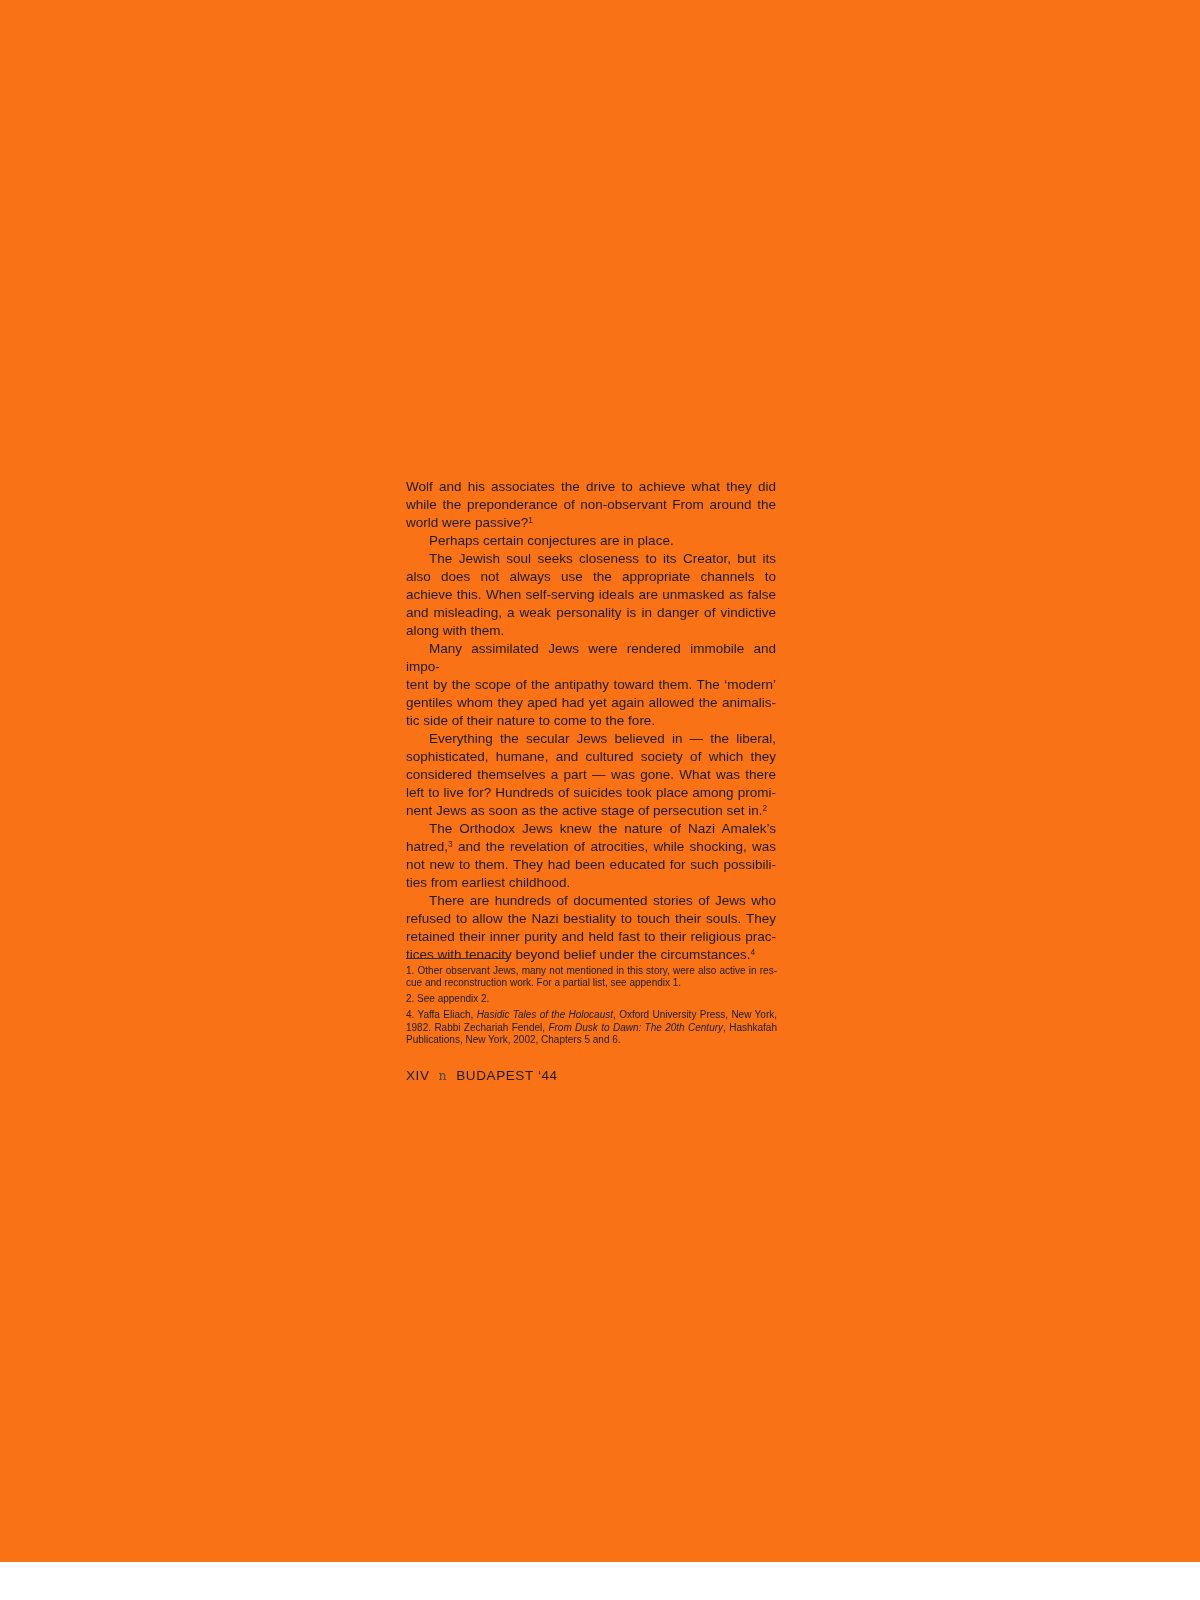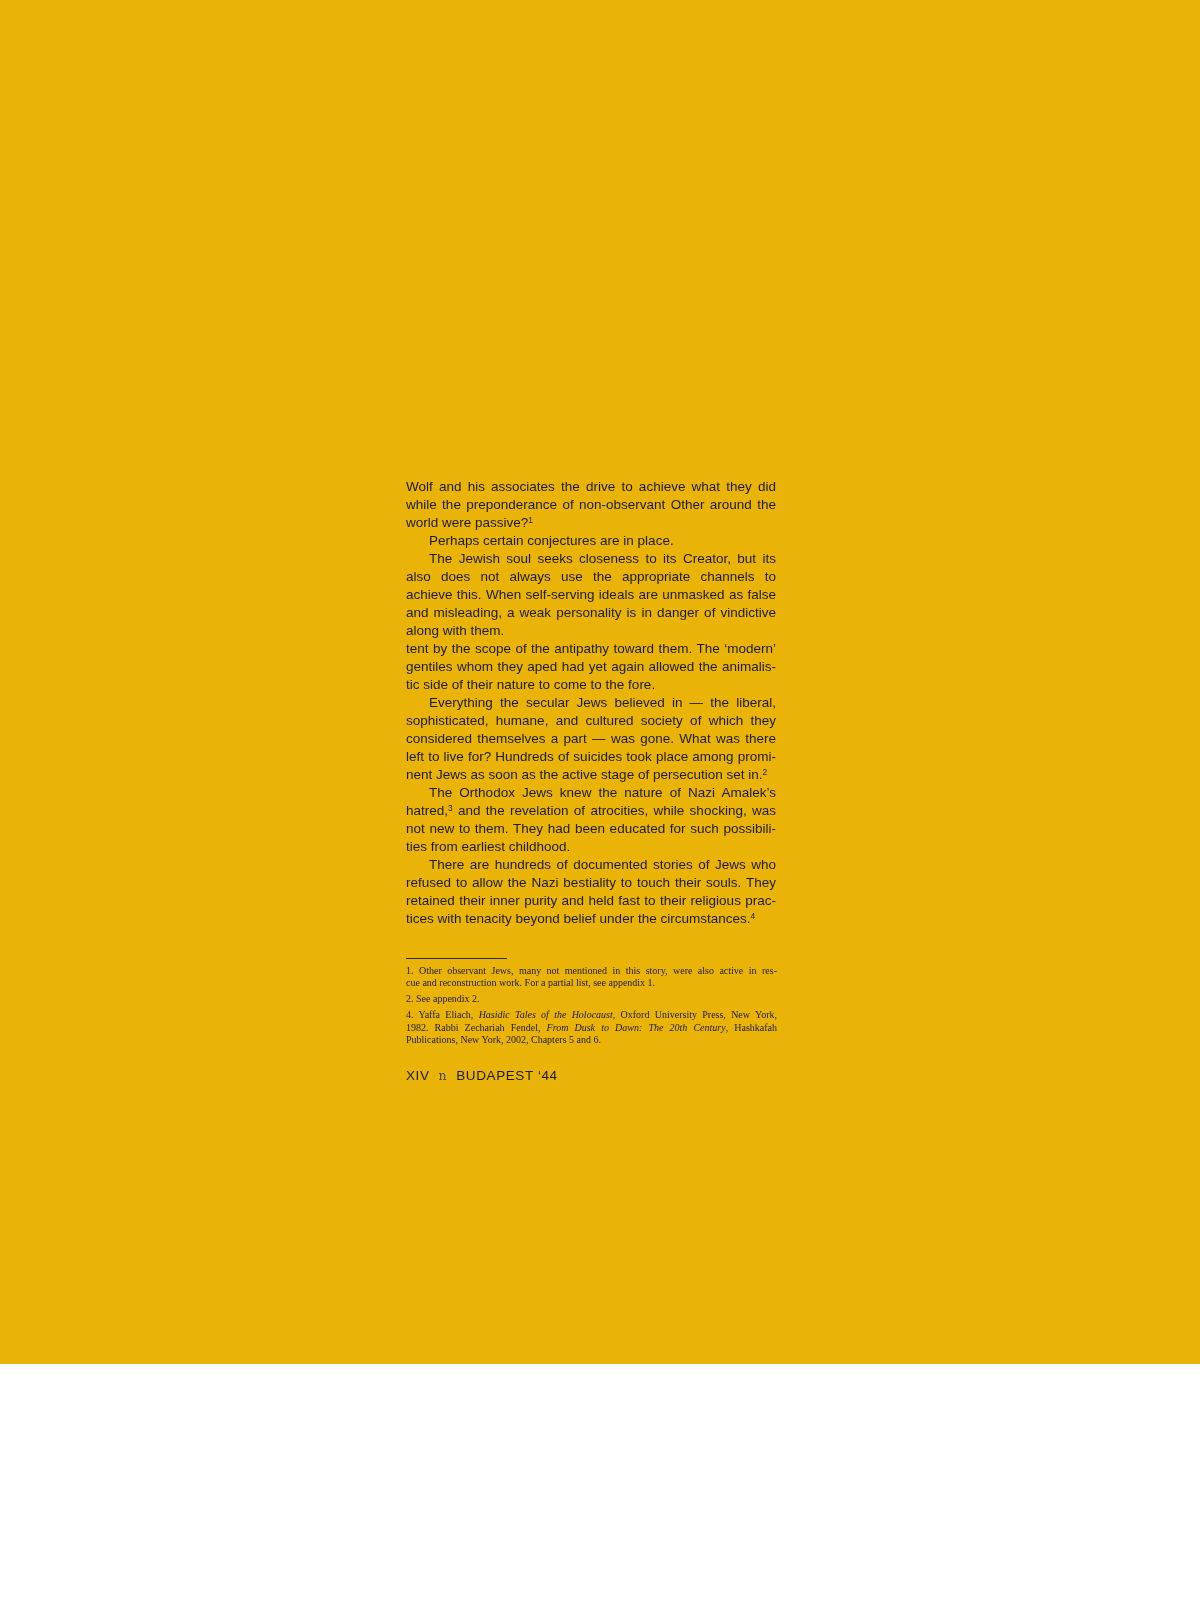--- a/index.html
+++ b/index.html
@@ -3,22 +3,22 @@
 <meta charset="utf-8">
 <style>
   html, body {
     margin: 0;
     padding: 0;
     background: #ffffff;
   }
   .page {
     position: relative;
     width: 1200px;
-    height: 1364px;
-    background: #eab308;
+    height: 1562px;
+    background: #f97316;
     overflow: hidden;
     font-family: "Liberation Sans", "DejaVu Sans", sans-serif;
     color: #1a1a1a;
   }
   .text-column {
     position: absolute;
     left: 406px;
     top: 478px;
     width: 370px;
     font-size: 13.5px;
@@ -50,21 +50,21 @@
   }
   .footnotes {
     position: absolute;
     left: 406px;
     top: 965px;
     width: 371px;
     font-size: 10px;
     line-height: 12.4px;
     color: #202020;
   }
-  .footnote { margin-top: 3.5px; font-family: Liberation Serif, serif; }
+  .footnote { margin-top: 3.5px; }
   .footnote:first-child { margin-top: 0; }
   .page-footer {
     position: absolute;
     left: 406px;
     top: 1068px;
     font-size: 13.5px;
     letter-spacing: 0.6px;
     color: #1c1c1c;
     white-space: nowrap;
   }
@@ -76,34 +76,35 @@
   }
 </style>
 </head>
 <body>
 
 <div class="page">
 
   <div class="text-column">
       <div class="para">
         <div class="line">Wolf and his associates the drive to achieve what they did</div>
-        <div class="line">while the preponderance of non-observant Other around the</div>
+        <div class="line">while the preponderance of non-observant From around the</div>
         <div class="line last">world were passive?<sup>1</sup></div>
       </div>
       <div class="para">
         <div class="line last indent">Perhaps certain conjectures are in place.</div>
       </div>
       <div class="para">
         <div class="line indent">The Jewish soul seeks closeness to its Creator, but its</div>
         <div class="line">also does not always use the appropriate channels to</div>
         <div class="line">achieve this. When self-serving ideals are unmasked as false</div>
         <div class="line">and misleading, a weak personality is in danger of vindictive</div>
         <div class="line last">along with them.</div>
       </div>
       <div class="para">
+        <div class="line indent">Many assimilated Jews were rendered immobile and impo-</div>
         <div class="line">tent by the scope of the antipathy toward them. The ‘modern’</div>
         <div class="line">gentiles whom they aped had yet again allowed the animalis-</div>
         <div class="line last">tic side of their nature to come to the fore.</div>
       </div>
       <div class="para">
         <div class="line indent">Everything the secular Jews believed in — the liberal,</div>
         <div class="line">sophisticated, humane, and cultured society of which they</div>
         <div class="line">considered themselves a part — was gone. What was there</div>
         <div class="line">left to live for? Hundreds of suicides took place among promi-</div>
         <div class="line last">nent Jews as soon as the active stage of persecution set in.<sup>2</sup></div>

